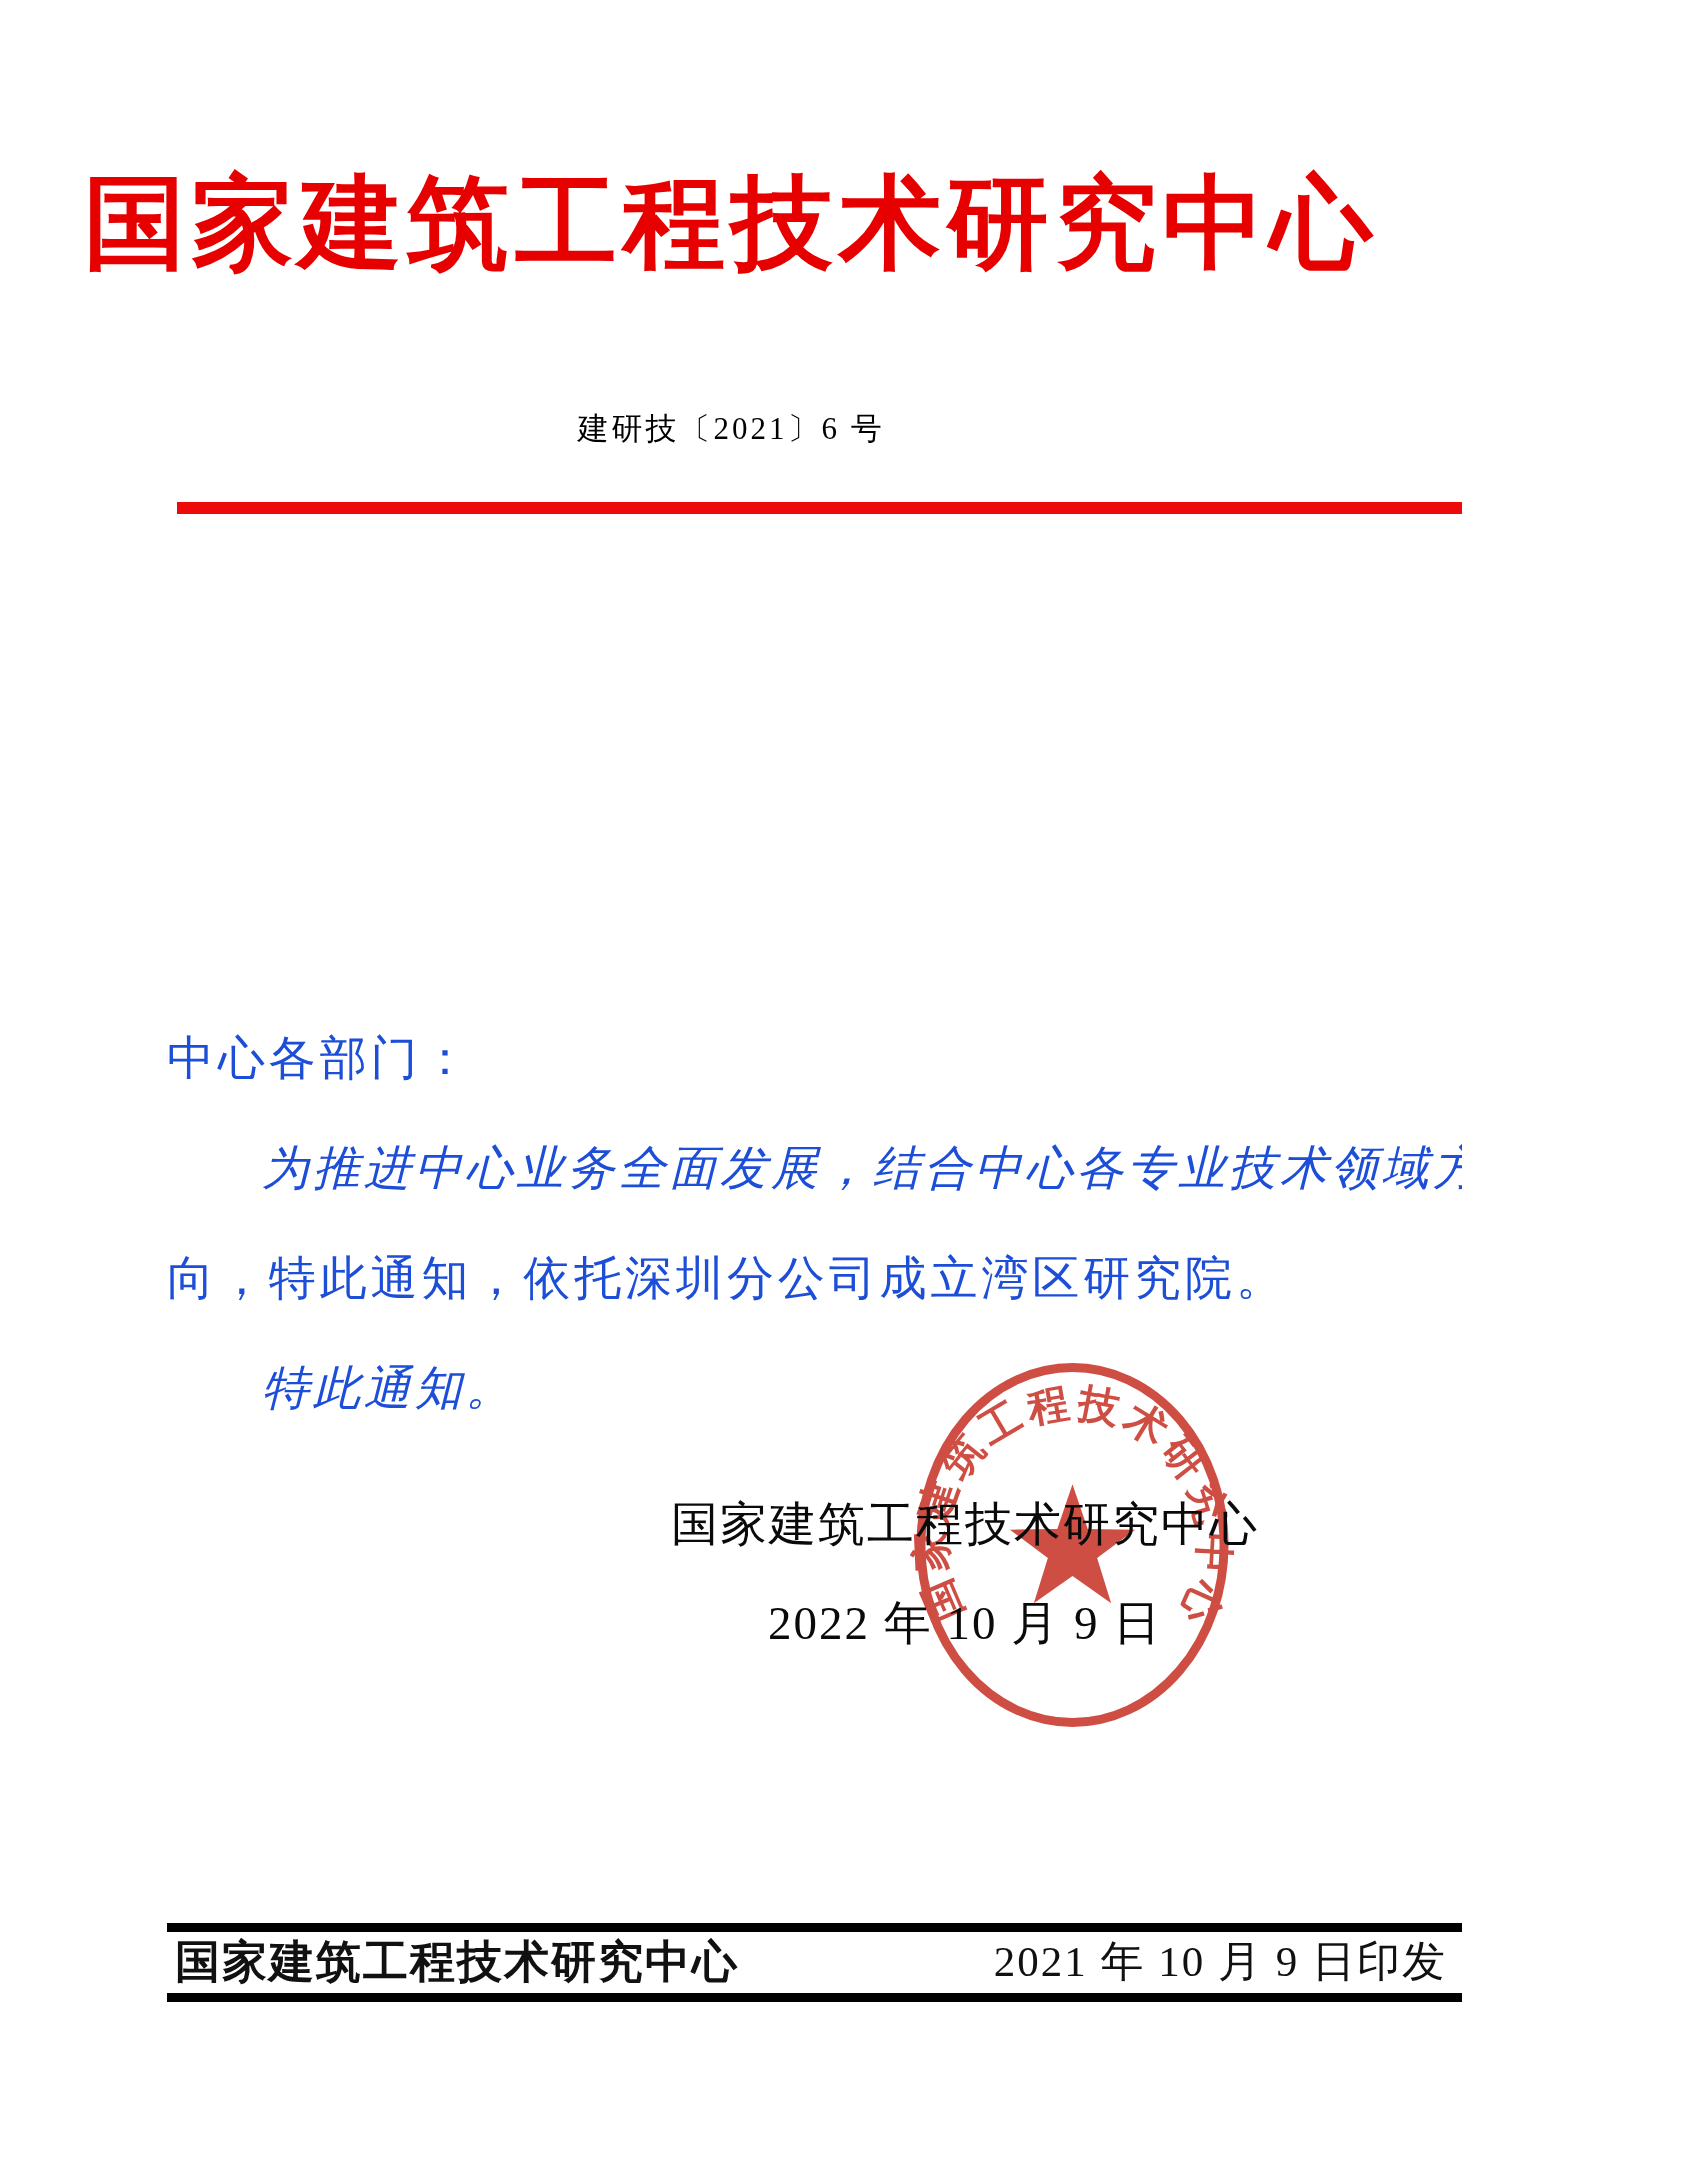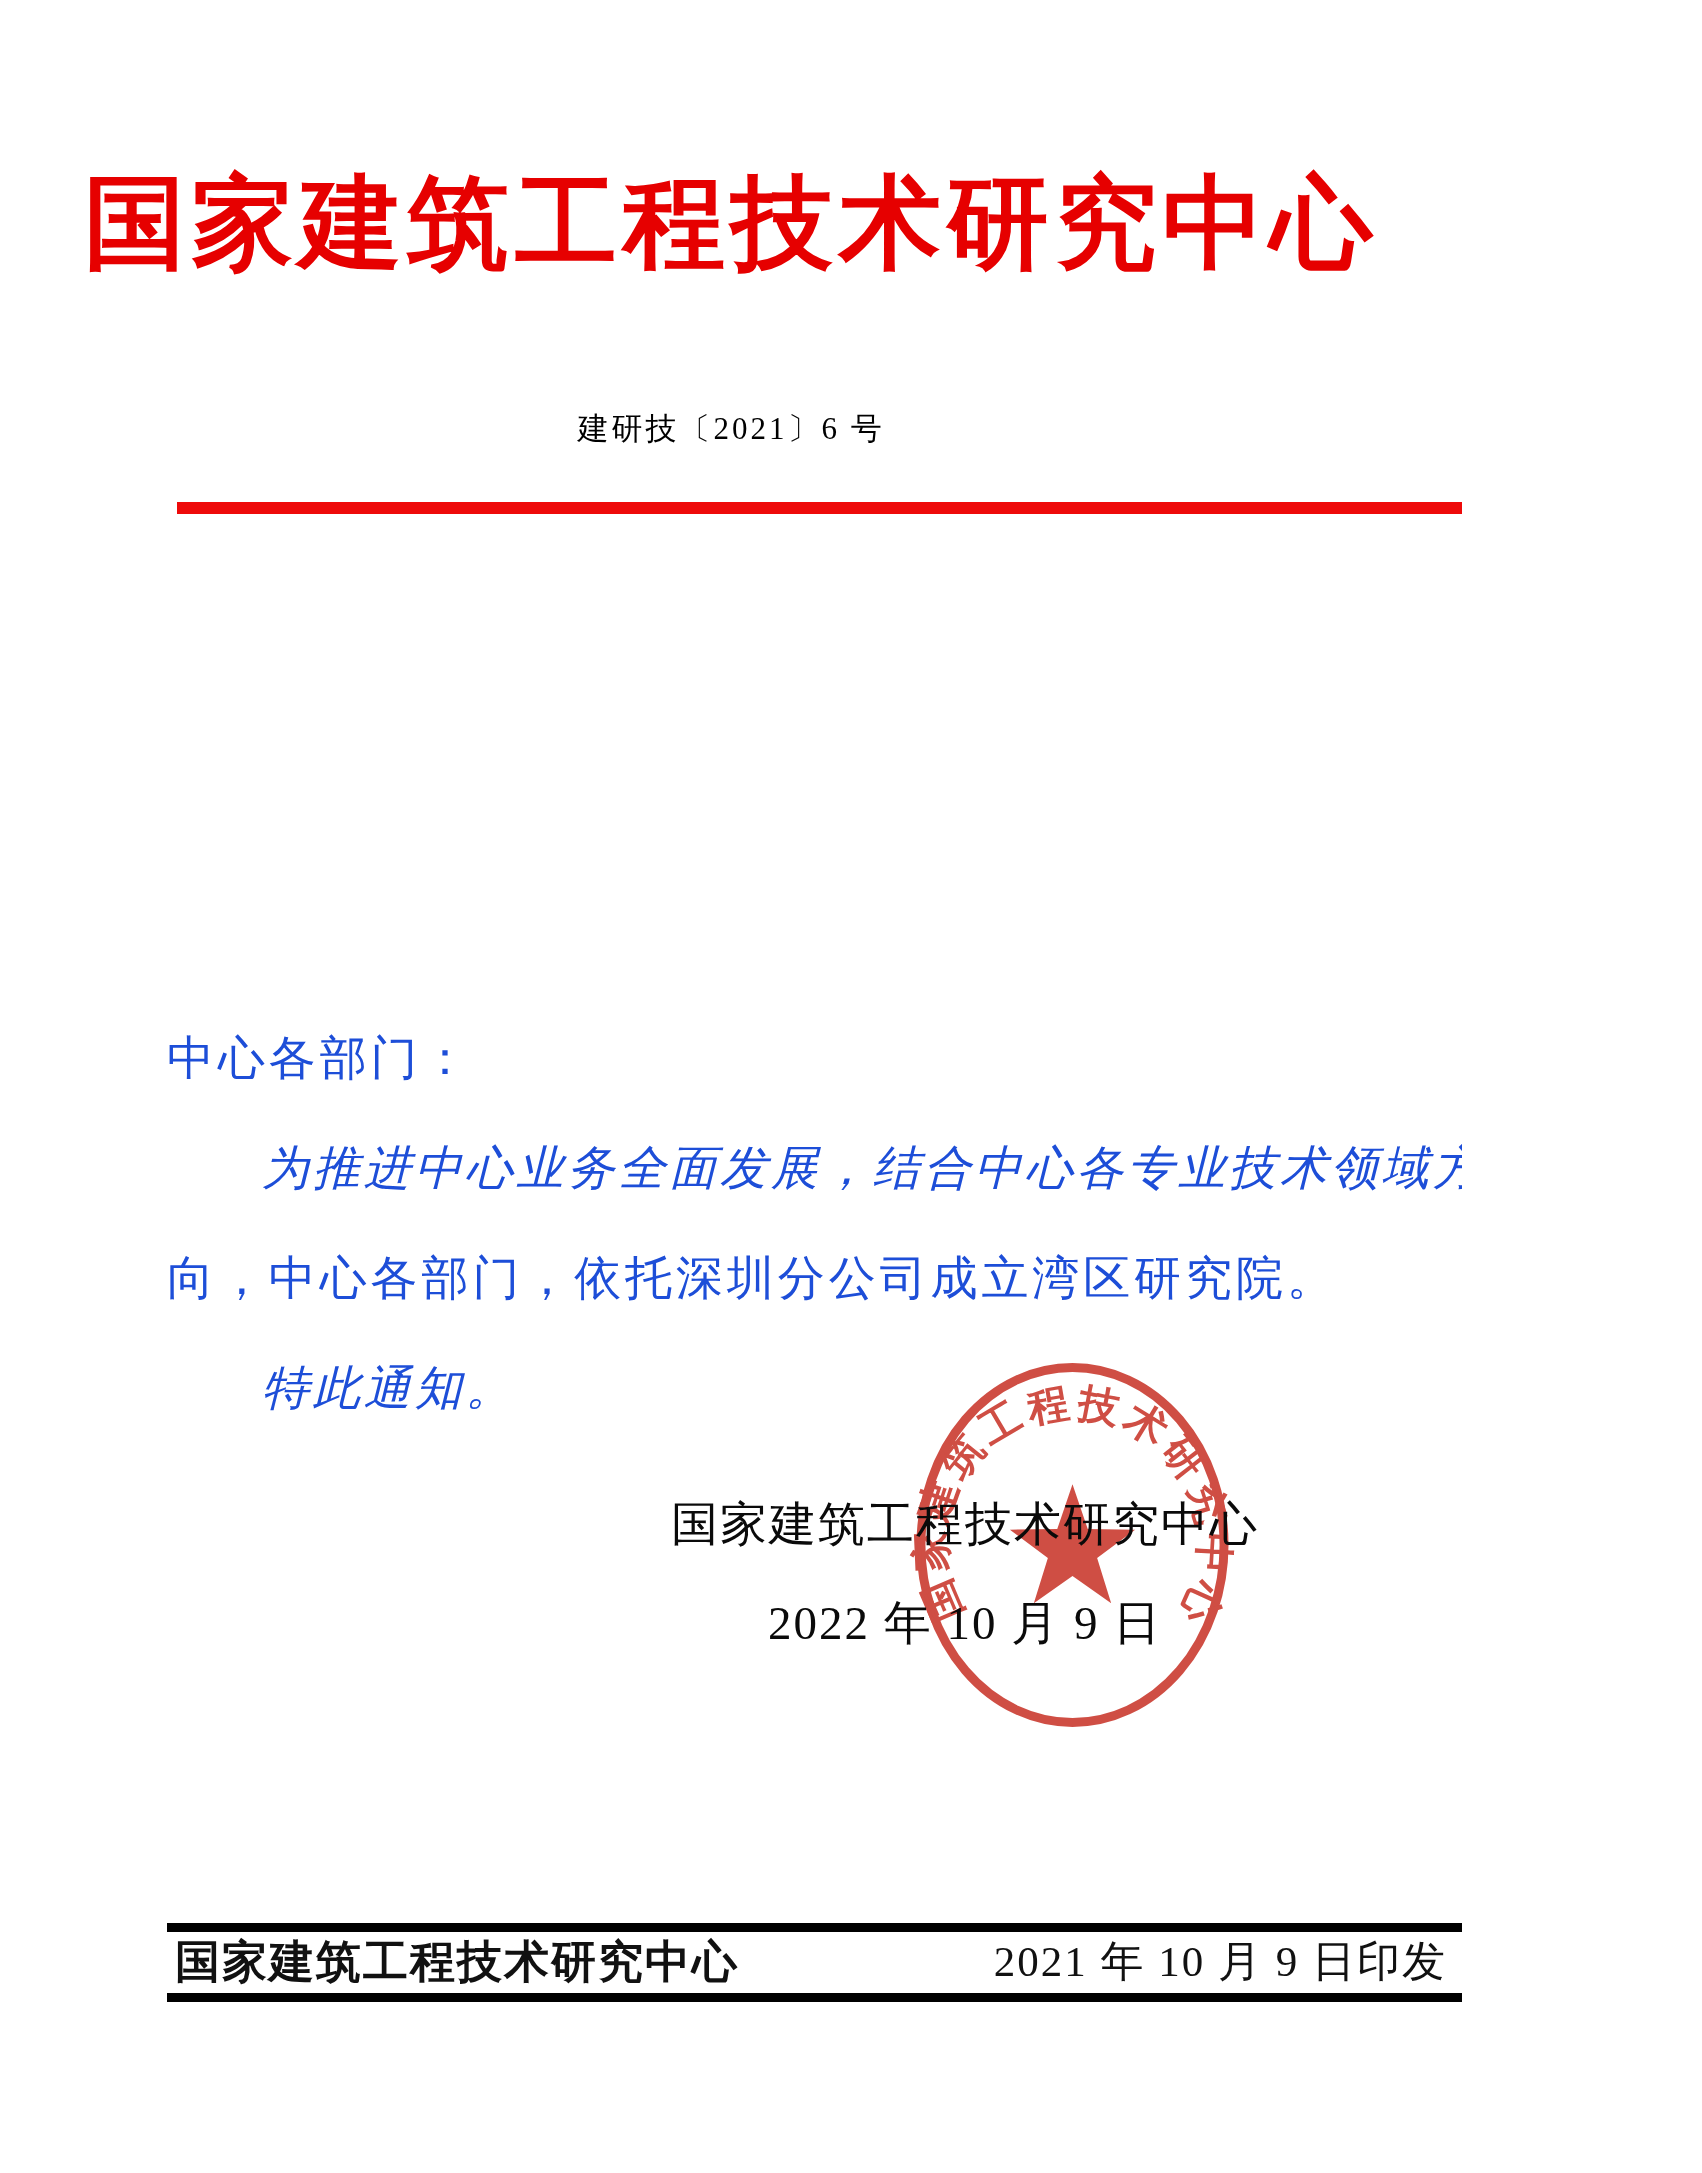--- a/index.html
+++ b/index.html
@@ -144,21 +144,21 @@
   <div class="org-title">国家建筑工程技术研究中心</div>
 
   <div class="doc-number">建研技〔2021〕6 号</div>
 
   <div class="red-rule"></div>
 
 
   <div class="body-block">
     <div class="body-line">中心各部门：</div>
     <div class="body-line indent">为推进中心业务全面发展，结合中心各专业技术领域方</div>
-    <div class="body-line">向，中心各部门，依托深圳分公司成立湾区研究院。</div>
+    <div class="body-line">向，特此通知，依托深圳分公司成立湾区研究院。</div>
     <div class="body-line indent">特此通知。</div>
   </div>
 
   <svg class="seal" viewBox="0 0 330 380" aria-hidden="true">
     <ellipse cx="165" cy="190" rx="152" ry="178" fill="none" stroke="#c5281c" stroke-width="9"></ellipse>
     <polygon points="165,129 180.3,174 227.8,174.6 189.7,203 203.8,248.4 165,221 126.2,248.4 140.3,203 102.2,174.6 149.7,174" fill="#c5281c"></polygon>
     <defs>
       <path id="sealTextArc" d="M 60.2 263.4 A 128 128 0 1 1 269.8 263.4" fill="none"></path>
     </defs>
     <text font-size="41" fill="#c5281c" font-weight="bold" font-family="'Liberation Serif', serif">

